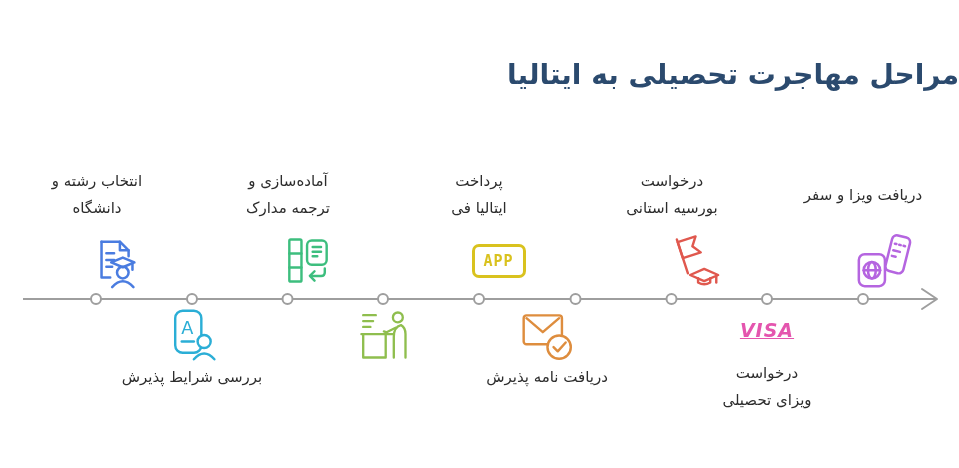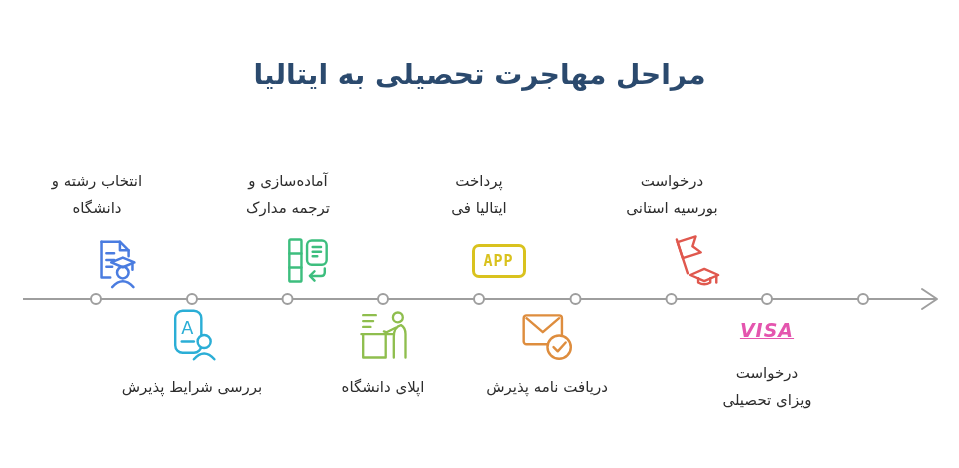--- a/index.html
+++ b/index.html
@@ -1,30 +1,30 @@
 <!DOCTYPE html>
 <html><head>
 <meta charset="utf-8">
 <style>
   html,body{margin:0;padding:0;background:#ffffff;}
   .canvas{position:relative;width:959px;height:468px;background:#ffffff;overflow:hidden;
           font-family:"DejaVu Sans",sans-serif;}
-  .title{position:absolute;top:58px;left:0;width:100%;text-align:center;direction:rtl;
+  .title{position:absolute;top:58px;left:0;width:100%;text-align:right;direction:rtl;
          font-size:28px;font-weight:bold;color:#2B4A6E;}
   .timeline-svg{position:absolute;top:286px;left:0;}
   .step{position:absolute;width:180px;display:flex;flex-direction:column;align-items:center;}
   .step.top{top:166px;}
   .step.bottom{top:306px;}
   .label{display:flex;align-items:center;justify-content:center;}
   .label span{direction:rtl;unicode-bidi:plaintext;white-space:pre-line;text-align:center;
               font-size:15px;line-height:27px;color:#2D2D2D;}
   .step.top .label{height:58px;}
   .step.top .iconbox{height:62px;margin-top:6px;padding-left:39px;}
   .step.bottom .iconbox{height:58px;}
-  .step.bottom .label{margin-top:10px;}
+  .step.bottom .label{}
   .iconbox{display:flex;align-items:center;justify-content:center;}
   .iconbox svg{display:block;}
   .icon-stroke{fill:none;stroke:currentColor;stroke-width:2.6;stroke-linecap:round;stroke-linejoin:round;}
   .c-blue{color:#4A7CE0}.c-cyan{color:#2BAED6}.c-green{color:#3DBE7E}.c-lime{color:#8FBE4E}
   .c-yellow{color:#D9C21E}.c-orange{color:#DE8D3E}.c-red{color:#E0584E}.c-pink{color:#E455AE}
   .c-purple{color:#B565E0}
   .p1{left:7px}.p2{left:102px}.p3{left:198px}.p4{left:293px}.p5{left:389px}
   .p6{left:457px}.p7{left:582px}.p8{left:677px}.p9{left:773px}
   .app-badge{width:48px;height:28px;border:3px solid currentColor;border-radius:7px;
              display:flex;align-items:center;justify-content:center;}
@@ -113,23 +113,20 @@
     <div class="iconbox">
       <svg width="54" height="54" viewBox="0 0 60 60" class="icon-stroke">
         <path d="M8 8 H22 M8 14.5 H19 M8 21 H16"></path>
         <path d="M6 29 H42"></path>
         <path d="M8 29 V55 H33 V29"></path>
         <circle cx="46.5" cy="10.5" r="5.5"></circle>
         <path d="M42 55 V32 Q42 21 50 19 Q55 22 55 29 V55"></path>
         <path d="M44 22 L34 27 L31 26"></path>
       </svg>
     </div>
-    <div class="label">
-      <span>اپلای دانشگاه</span>
-    </div>
   </div>
 
   <div class="step top p5 c-yellow">
     <div class="label">
       <span>پرداخت
 ایتالیا فی</span>
     </div>
     <div class="iconbox">
       <div class="app-badge">
         <span>APP</span>
@@ -172,14 +169,33 @@
   <div class="step bottom p8 c-pink">
     <div class="visa-box">
       <span>VISA</span>
     </div>
     <div class="label after-visa">
       <span>درخواست
 ویزای تحصیلی</span>
     </div>
   </div>
 
+  <div class="step top p9 c-purple">
+    <div class="label">
+      <span>دریافت ویزا و سفر</span>
+    </div>
+    <div class="iconbox">
+      <svg width="58" height="58" viewBox="0 0 60 60" class="icon-stroke">
+        <g transform="rotate(14 45 22)">
+          <rect x="36" y="4" width="19" height="38" rx="5"></rect>
+          <path d="M40 13 H51" stroke-dasharray="1.6 3"></path>
+          <path d="M40 20 H47"></path>
+          <path d="M40 26 H44"></path>
+        </g>
+        <rect x="5" y="23" width="27" height="33" rx="6" fill="#ffffff"></rect>
+        <circle cx="18.5" cy="39.5" r="8.5"></circle>
+        <path d="M10 39.5 H27"></path>
+        <ellipse cx="18.5" cy="39.5" rx="4" ry="8.5"></ellipse>
+      </svg>
+    </div>
+  </div>
 
 </div>
 
 </body></html>

